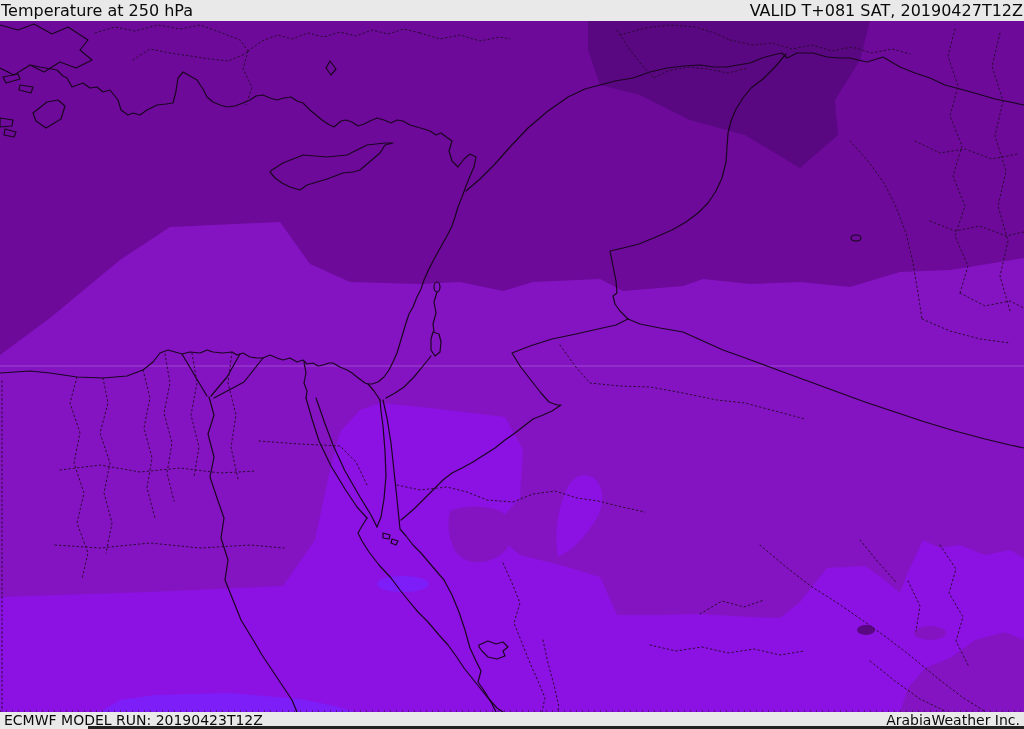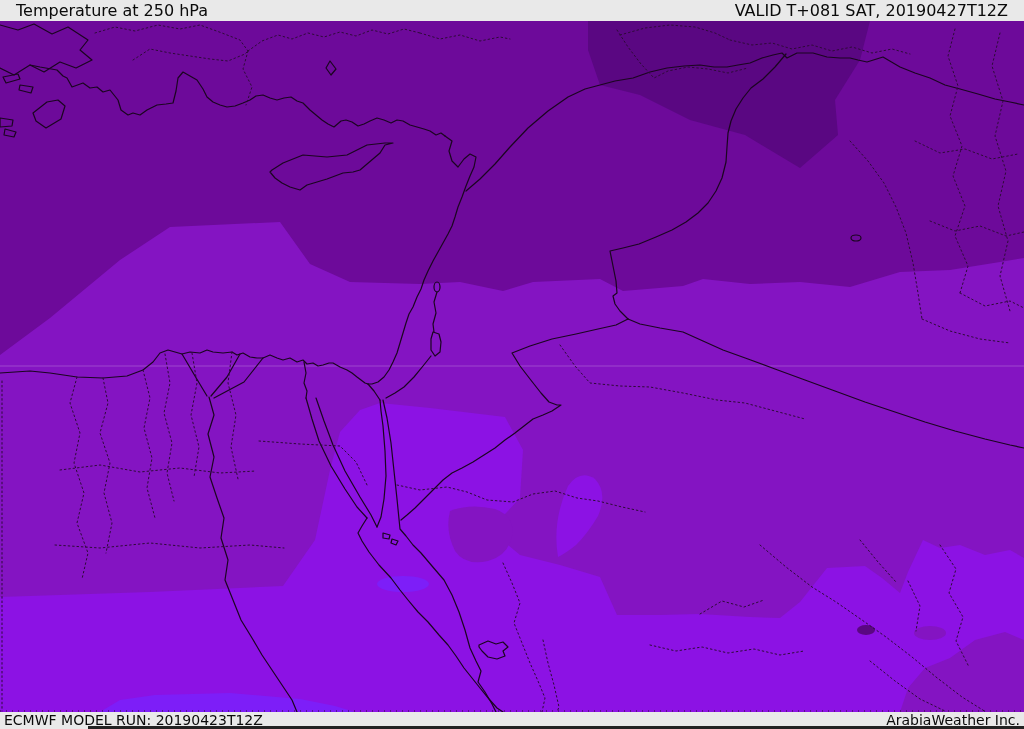--- a/index.html
+++ b/index.html
@@ -1,20 +1,20 @@
 <!DOCTYPE html>
 <html><head>
 <meta charset="utf-8">
 <style>
   html,body{margin:0;padding:0;background:#fff;}
   #screen{position:relative;width:1024px;height:729px;overflow:hidden;
           font-family:"DejaVu Sans","Liberation Sans",sans-serif;background:#e9e9e9;}
   .bar{position:absolute;left:0;width:1024px;background:#e9e9e9;color:#0a0a0a;
        display:flex;justify-content:space-between;box-sizing:border-box;}
-  #header-bar{top:0;height:21px;font-size:16px;line-height:21px;padding:0 16px;}
+  #header-bar{top:0;height:21px;font-size:16px;line-height:21px;padding:0 1px;}
   #footer-bar{top:712px;height:17px;font-size:14px;line-height:14px;padding:1px 4px;}
   #map-wrap{position:absolute;top:21px;left:0;width:1024px;height:691px;}
   #edge-strip{position:absolute;left:88px;right:0;bottom:0;height:3px;background:#232323;}
   .t{white-space:nowrap;}
 </style>
 </head>
 <body>
 
 <div id="screen">
 

